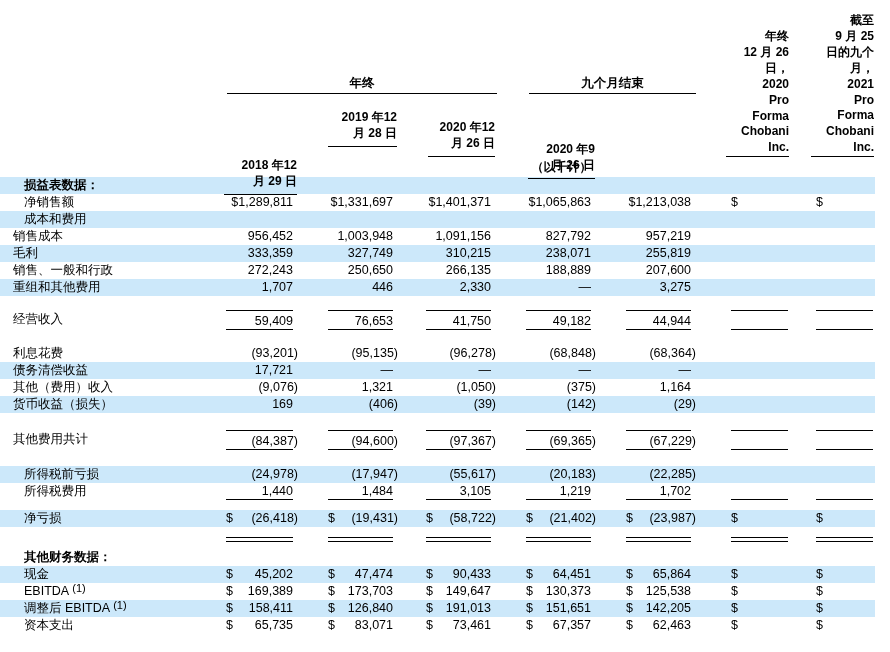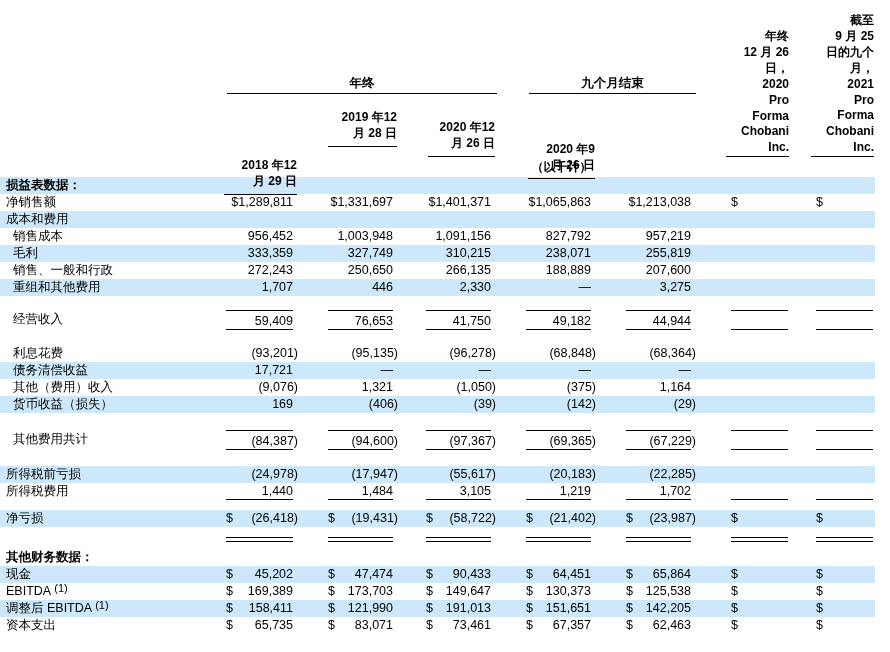--- a/index.html
+++ b/index.html
@@ -21,21 +21,21 @@
   .c5{left:628px;top:119px;width:67px;height:37px;}
   .c6{left:726px;top:29px;width:63px;height:127px;line-height:15.9px;}
   .c7{left:811px;top:13px;width:63px;height:143px;line-height:15.9px;}
   .units{position:absolute;left:518px;top:159px;width:87px;text-align:center;font-size:12px;}
   
   table{border-collapse:collapse;table-layout:fixed;width:875px;}
   td{padding:0;vertical-align:middle;height:17px;line-height:15px;}
   tr.bg td{background:var(--hl,#cce8fa);}
   tr.rule td{height:7px;}
   td.tall{height:22px;}
-  .lbl{padding-left:6px;white-space:nowrap;}
+  .lbl{padding-left:24px;white-space:nowrap;}
   .ind{padding-left:13px;}
   .bold{font-weight:bold;}
   .sup{font-size:11px;position:relative;top:-3px;}
   .box{margin:0 2px 0 auto;text-align:right;white-space:nowrap;min-height:15px;}
   .w1{width:67px;}.w2{width:65px;}.w3{width:65px;}.w4{width:65px;}.w5{width:65px;}.w6{width:57px;}.w7{width:57px;}
   .flex{display:flex;justify-content:space-between;}
   .lt{border-top:1px solid #000;padding-top:3px;margin-top:1px;}
   .lb{border-bottom:1px solid #000;}
   .pneg{margin-right:-5px;}
   .dbl{height:3px;border-top:1px solid #000;border-bottom:1px solid #000;margin:0 2px 0 auto;}
@@ -662,21 +662,21 @@
           <td class="lbl">调整后 EBITDA<span class="sup"> (1)</span></td>
           <td>
             <div class="box w1 flex">
               <span>$</span>
               <span>158,411</span>
             </div>
           </td>
           <td>
             <div class="box w2 flex">
               <span>$</span>
-              <span>121,990</span>
+              <span>126,840</span>
             </div>
           </td>
           <td>
             <div class="box w3 flex">
               <span>$</span>
               <span>191,013</span>
             </div>
           </td>
           <td>
             <div class="box w4 flex">

